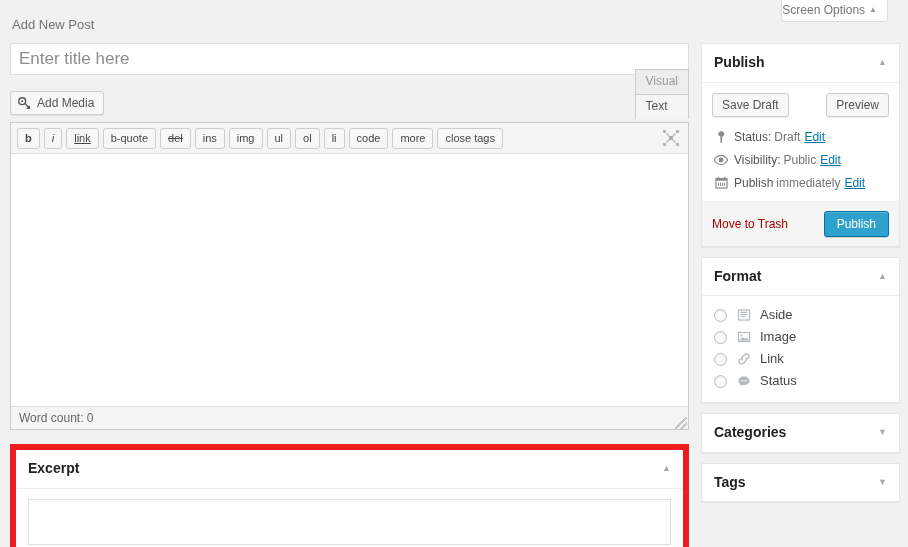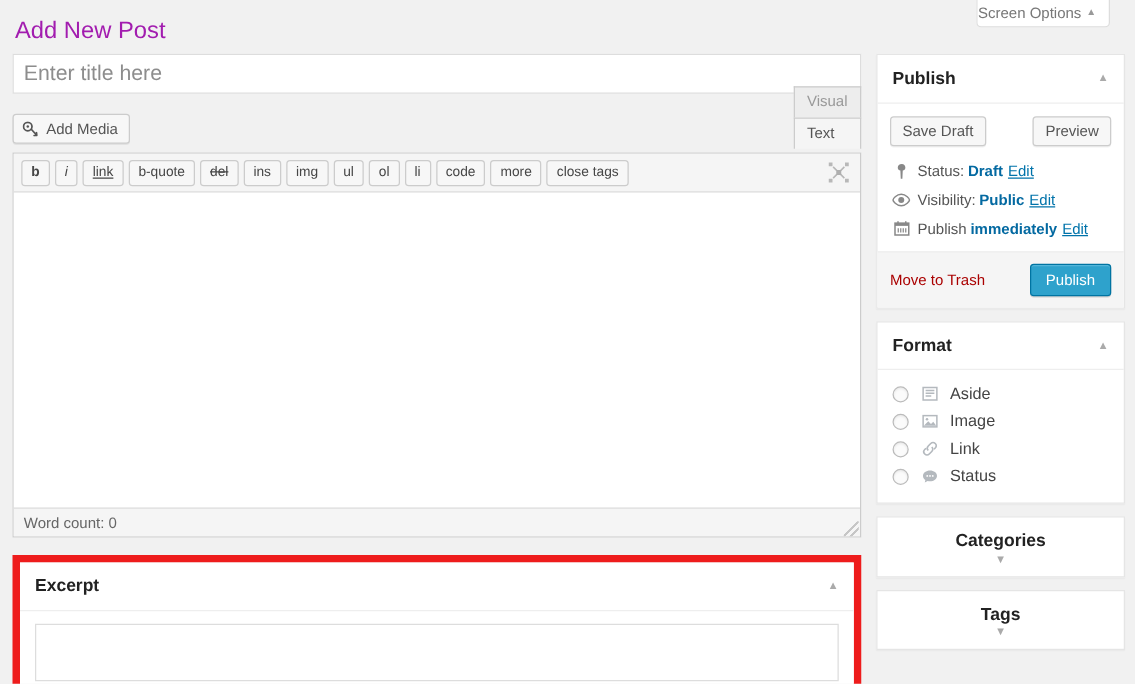--- a/index.html
+++ b/index.html
@@ -38,23 +38,23 @@
     top: -1px;
   }
   .screen-options-tab .chev { font-size: 8px; margin-left: 4px; color: #999; vertical-align: 2px; }
 
   
   .wrap {
     position: absolute;
     top: 10px; left: 10px; right: 8px; bottom: 0;
   }
   .page-title {
-    font-size: 19px;
+    font-size: 13px;
     font-weight: normal;
-    color: #a21caf;
+    color: #737373;
     line-height: 26px;
     padding: 2px 0 5px 2px;
     font-family: "Liberation Sans", sans-serif;
   }
 
   .columns { display: flex; align-items: flex-start; }
   .col-main { width: 679px; flex: 0 0 679px; }
   .col-side { width: 199px; flex: 0 0 199px; margin-left: 12px; }
 
   
@@ -200,21 +200,21 @@
   }
   .postbox.flat { border: none; box-shadow: none; margin: 0; }
   .pb-head {
     display: flex;
     align-items: center;
     justify-content: space-between;
     padding: 9px 12px;
     border-bottom: 1px solid #eee;
     cursor: pointer;
   }
-  .postbox.collapsed .pb-head { border-bottom: none; flex-direction: column; }
+  .postbox.collapsed .pb-head { border-bottom: none; }
   .pb-title {
     font-size: 14px;
     font-weight: bold;
     color: #222;
     line-height: 1.4;
     font-family: "Liberation Sans", sans-serif;
   }
   .pb-toggle {
     font-size: 9px;
     color: #aaa;
@@ -254,21 +254,21 @@
     line-height: 14px;
   }
   .misc-line .ic {
     width: 16px;
     margin-right: 5px;
     display: inline-flex;
     justify-content: center;
     color: #888;
     flex: 0 0 16px;
   }
-  .misc-line b { color: #0369a1; font-weight: bold; margin-left: 3px; }
+  .misc-line b { color: #737373; font-weight: normal; margin-left: 3px; }
   .misc-line .lbl { white-space: nowrap; }
   .edit-link { color: #0073aa; text-decoration: underline; margin-left: 4px; cursor: pointer; }
 
   .pub-actions {
     display: flex;
     align-items: center;
     justify-content: space-between;
     border-top: 1px solid #eee;
     padding: 9px 10px;
     margin-top: 6px;

